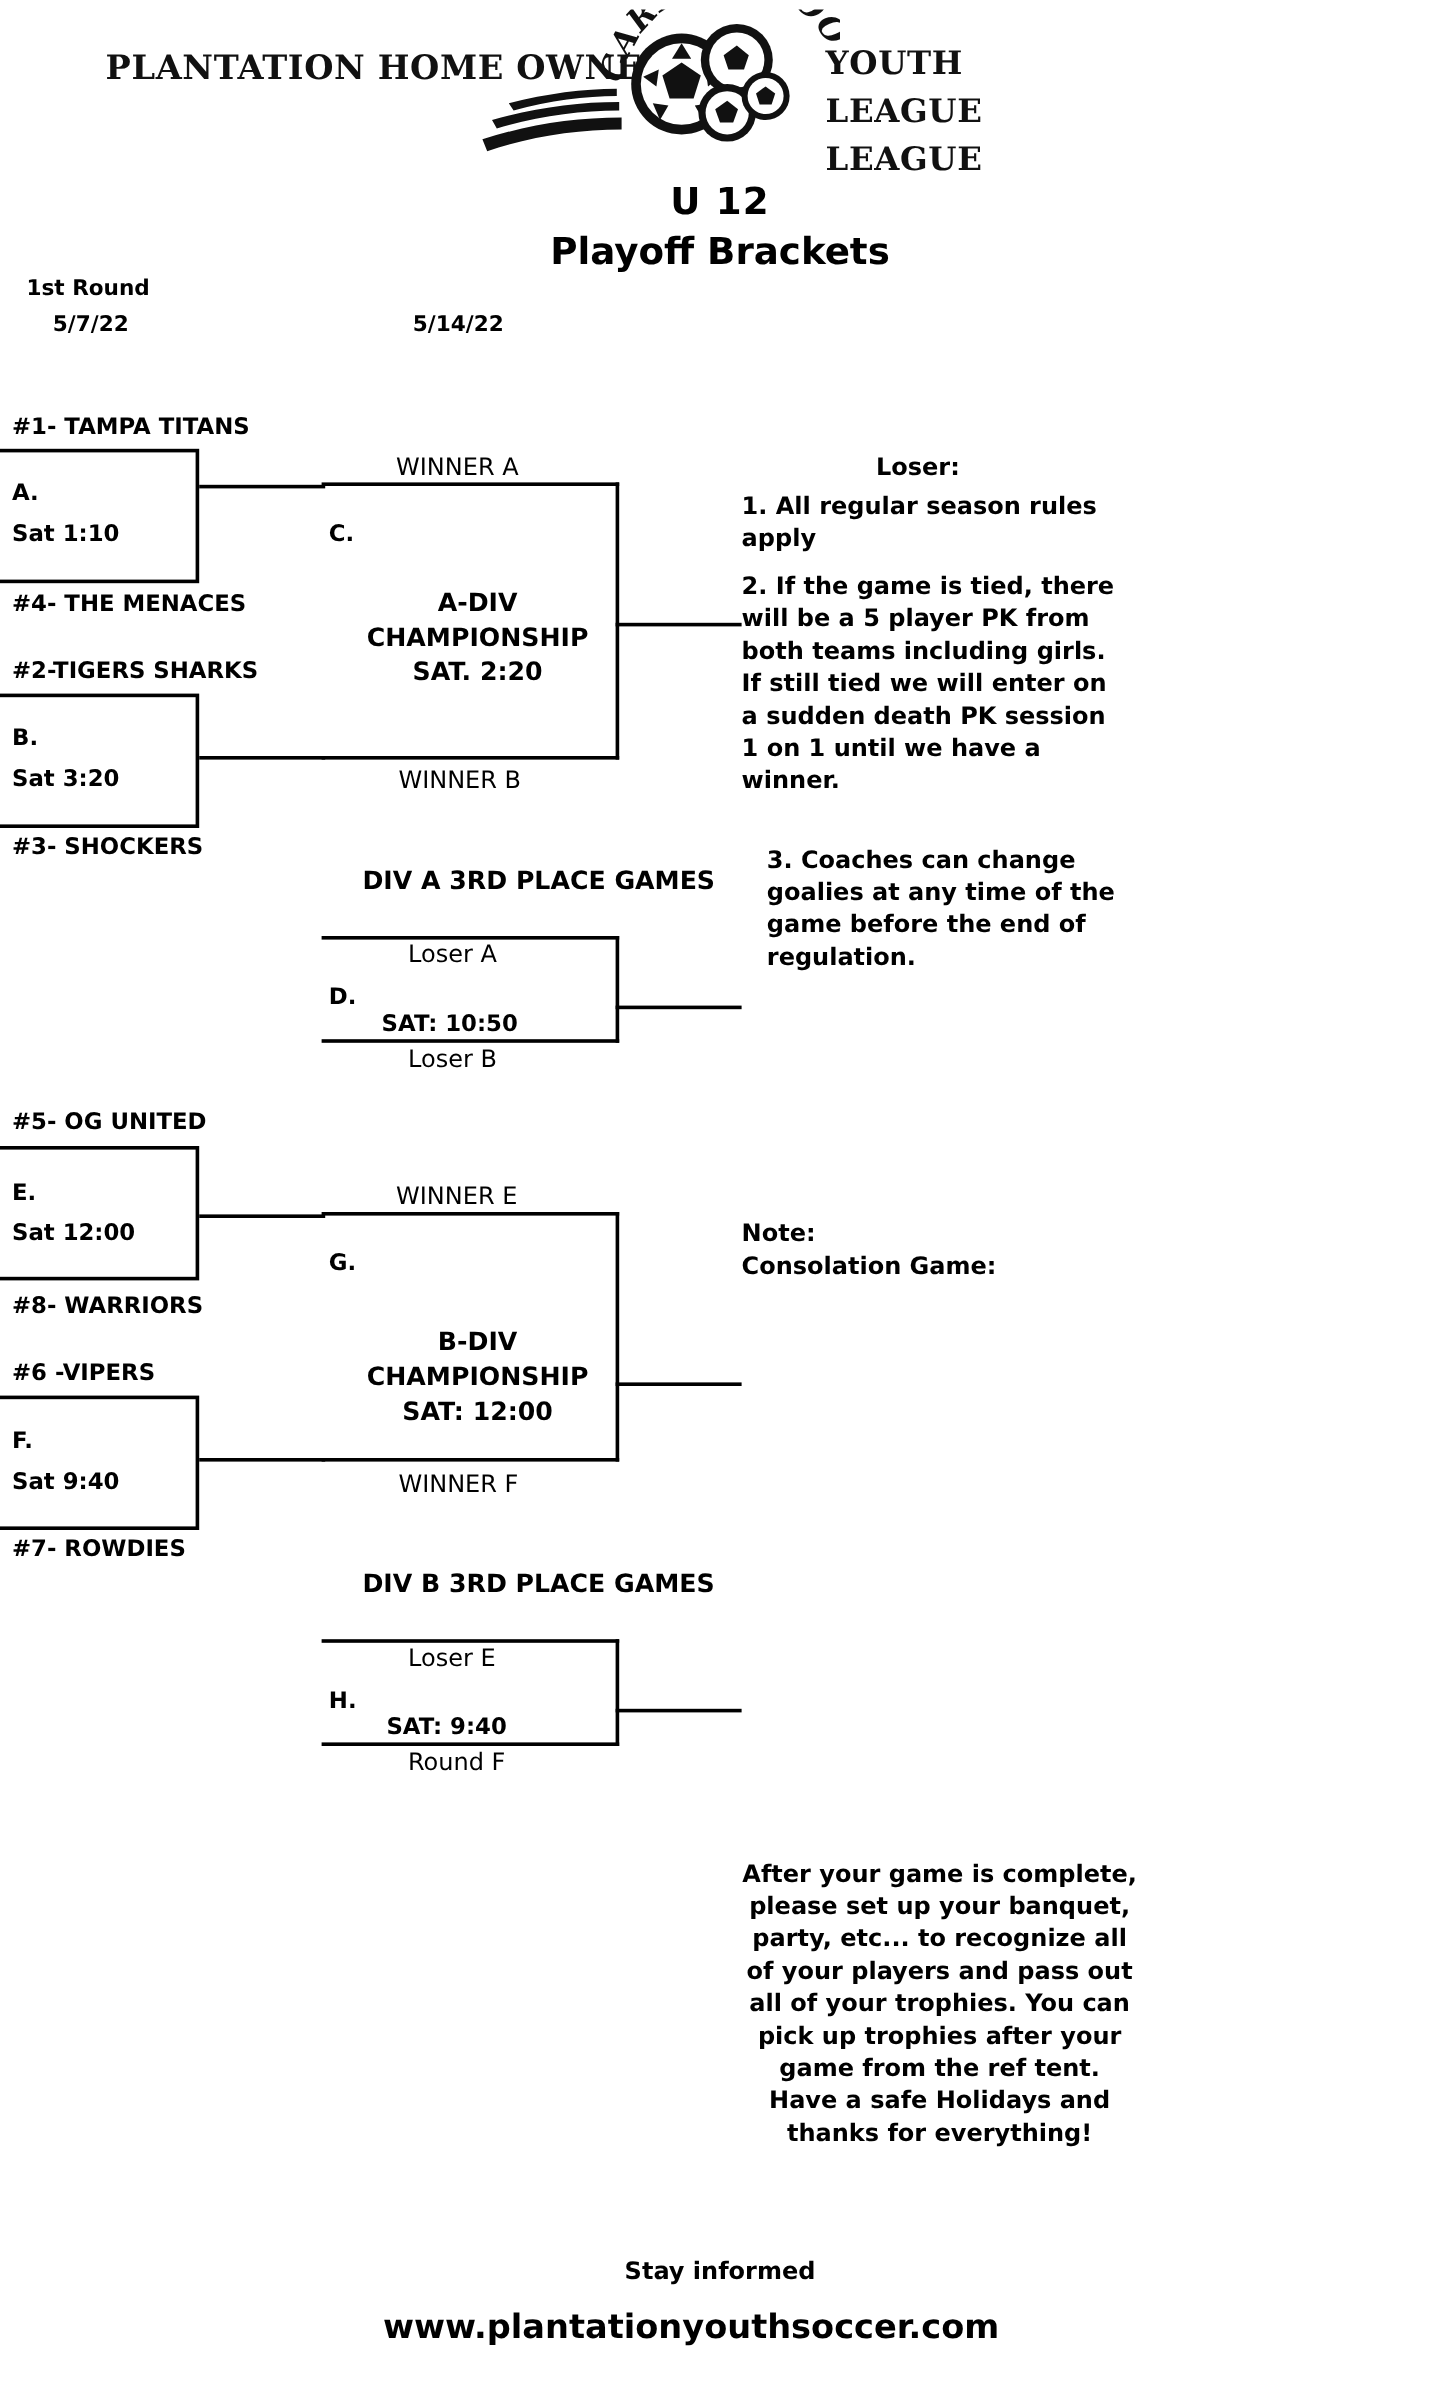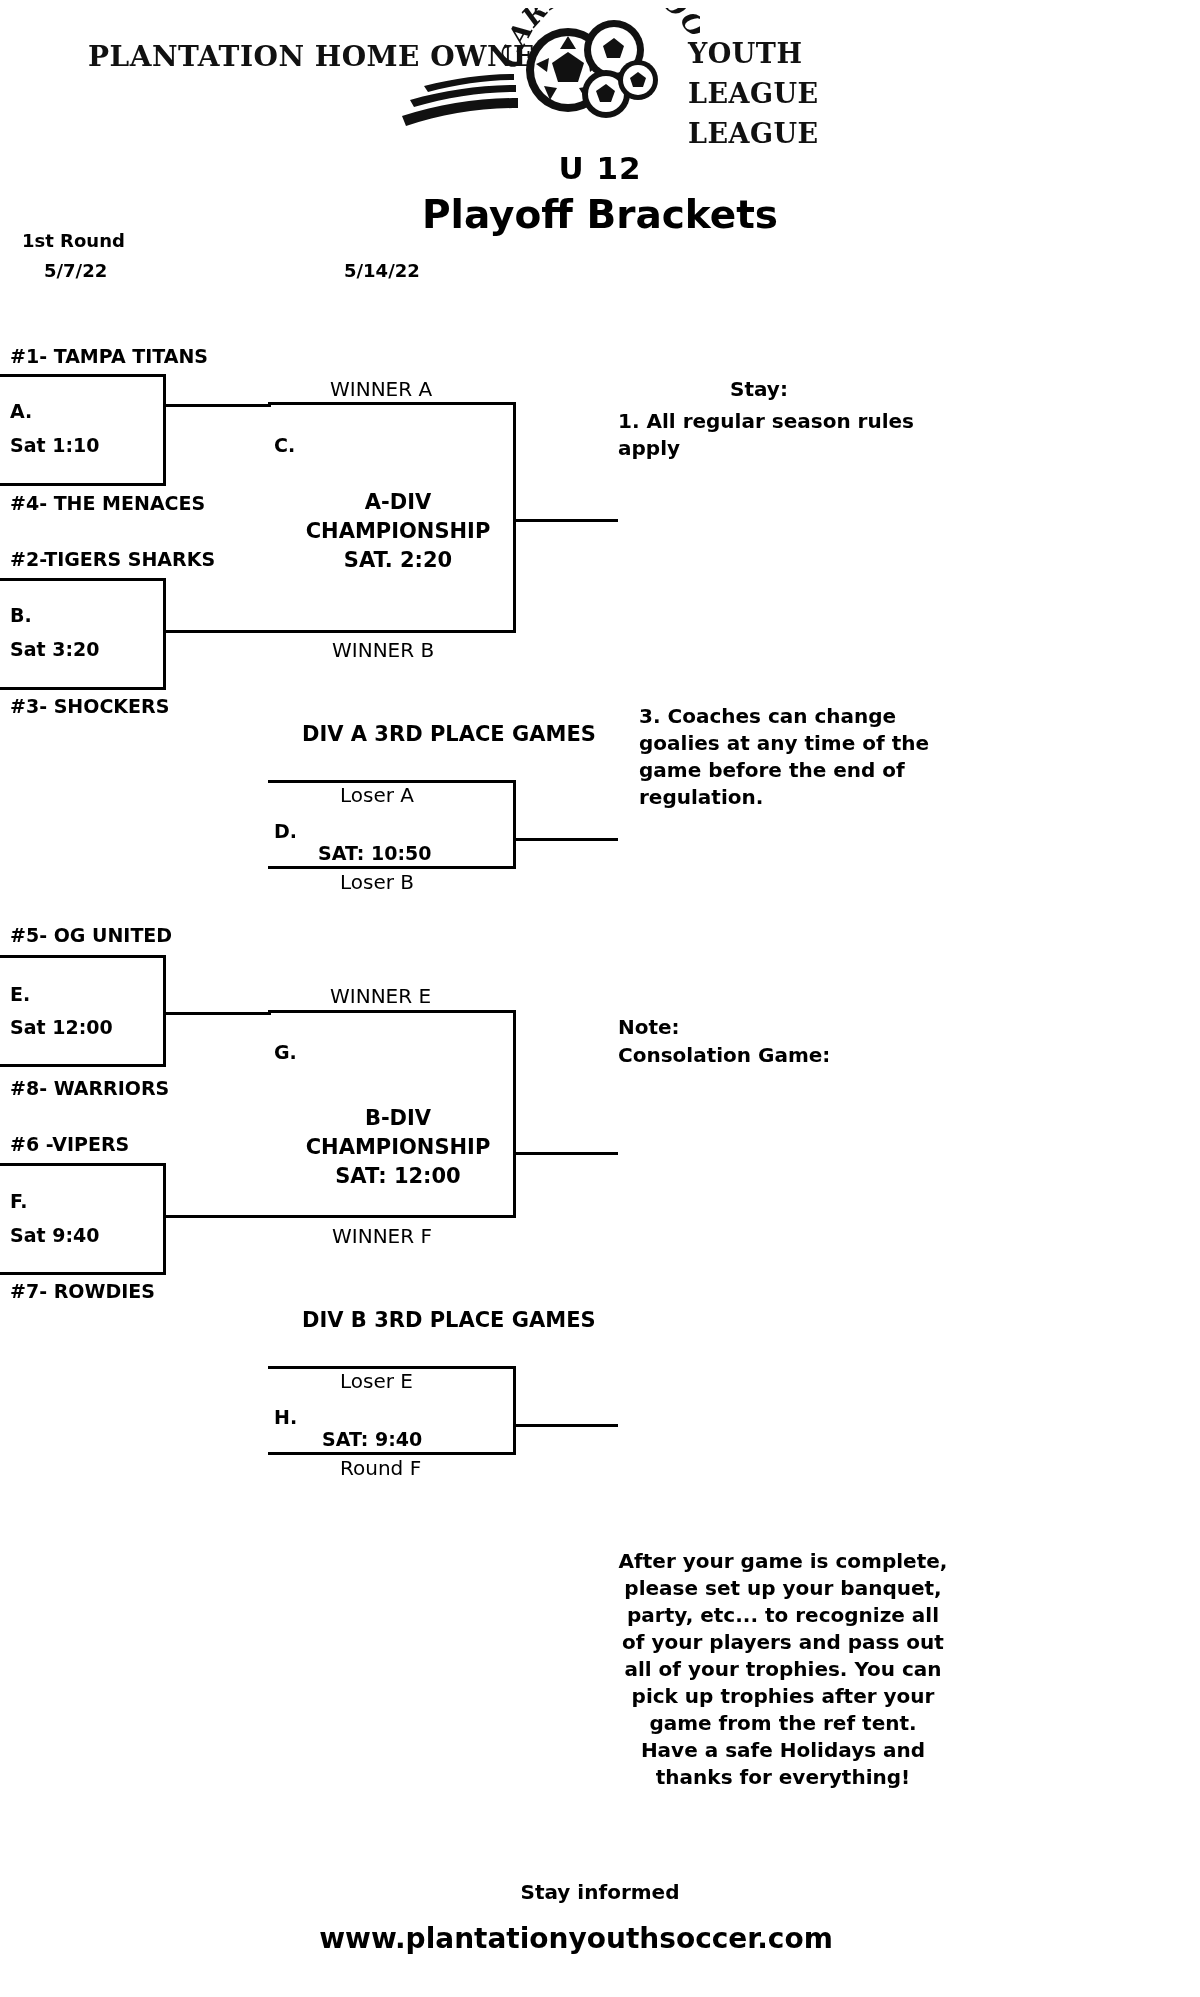--- a/index.html
+++ b/index.html
@@ -57,21 +57,21 @@
     text-align: center;
     font-size: 31px;
     font-weight: bold;
     letter-spacing: 1px;
   }
   #title-playoff {
     position: absolute;
     left: 0; top: 192px;
     width: 1200px;
     text-align: center;
-    font-size: 39px;
+    font-size: 31px;
     font-weight: bold;
   }
 
   
   .round-label {
     position: absolute;
     font-size: 18px;
     font-weight: bold;
     white-space: nowrap;
   }
@@ -319,22 +319,23 @@
   <div class="hline" style="left:268px; top:1366px; width:248px;"></div>
   <div class="hline" style="left:268px; top:1452px; width:248px;"></div>
   <div class="vline" style="left:513px; top:1366px; height:89px;"></div>
   <div class="hline" style="left:513px; top:1424px; width:105px;"></div>
 
   <div class="winner-label" style="left:340px; top:1369px;">Loser E</div>
   <div class="game-letter" style="left:274px; top:1406px;">H.</div>
   <div class="game-time" style="left:322px; top:1428px;">SAT: 9:40</div>
   <div class="winner-label" style="left:340px; top:1456px;">Round F</div>
 
-  <div class="rules-head" style="left:730px; top:377px;">Stay:</div>
+  <div class="rules-head" style="left:730px; top:377px;">Loser:</div>
   <div class="rules-para" style="left:618px; top:408px;">1. All regular season rules apply</div>
+  <div class="rules-para" style="left:618px; top:475px;">2. If the game is tied, there will be a 5 player PK from both teams including girls. If still tied we will enter on a sudden death PK session 1 on 1 until we have a winner.</div>
   <div class="rules-para" style="left:618px; top:703px;margin-left:21px;">3. Coaches can change goalies at any time of the game before the end of regulation.</div>
 
   <div class="note-line" style="left:618px; top:1015px;">Note:</div>
   <div class="note-line" style="left:618px; top:1043px;">Consolation Game:</div>
 
   <div id="banquet">After your game is complete, please set up your banquet, party, etc... to recognize all of your players and pass out all of your trophies. You can pick up trophies after your game from the ref tent.   Have a safe Holidays and thanks for everything!</div>
 
   <div id="footer-stay">Stay informed</div>
   <div id="footer-url">www.plantationyouthsoccer.com</div>
 

